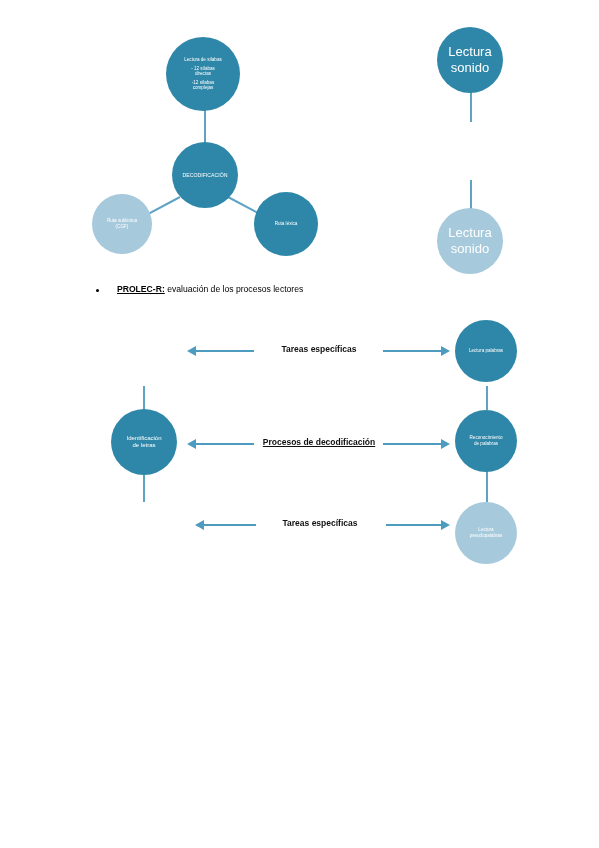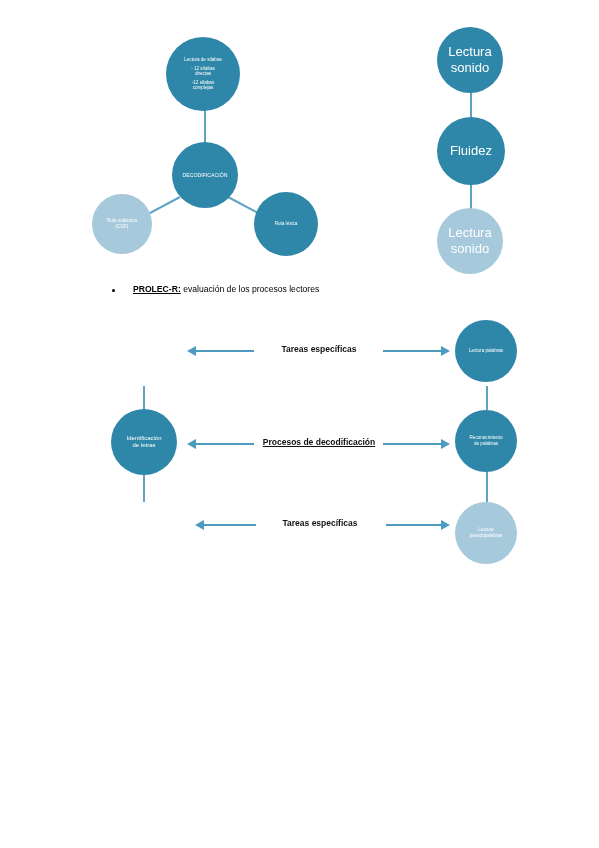--- a/index.html
+++ b/index.html
@@ -75,21 +75,21 @@
     font-weight: bold;
     color: #111111;
     white-space: nowrap;
     text-align: center;
     z-index: 4;
   }
 
   
   .bullet-row {
     position: absolute;
-    left: 112px;
+    left: 96px;
     top: 284px;
     width: 420px;
     font-size: 8.6px;
     color: #000000;
     display: flex;
     align-items: flex-start;
     gap: 18px;
   }
   .bullet-dot {
     width: 3px; height: 3px;
@@ -156,25 +156,20 @@
   <div class="conn conn-v" style="left:470px; top:90px; height:32px;"></div>
   <div class="conn conn-v" style="left:470px; top:180px; height:32px;"></div>
 
   <div class="node dark fs-xl" style="left:437px; top:27px; width:66px; height:66px;">
     <span class="lines">
       <span>Lectura</span>
       <span>sonido</span>
     </span>
   </div>
 
-  <div class="node dark fs-xl" style="left:437px; top:117px; width:68px; height:68px;">
-    <span class="lines">
-      <span>Fluidez</span>
-    </span>
-  </div>
 
   <div class="node light fs-xl" style="left:437px; top:208px; width:66px; height:66px;">
     <span class="lines">
       <span>Lectura</span>
       <span>sonido</span>
     </span>
   </div>
 
   <div class="bullet-row">
     <span class="bullet-dot"></span>

